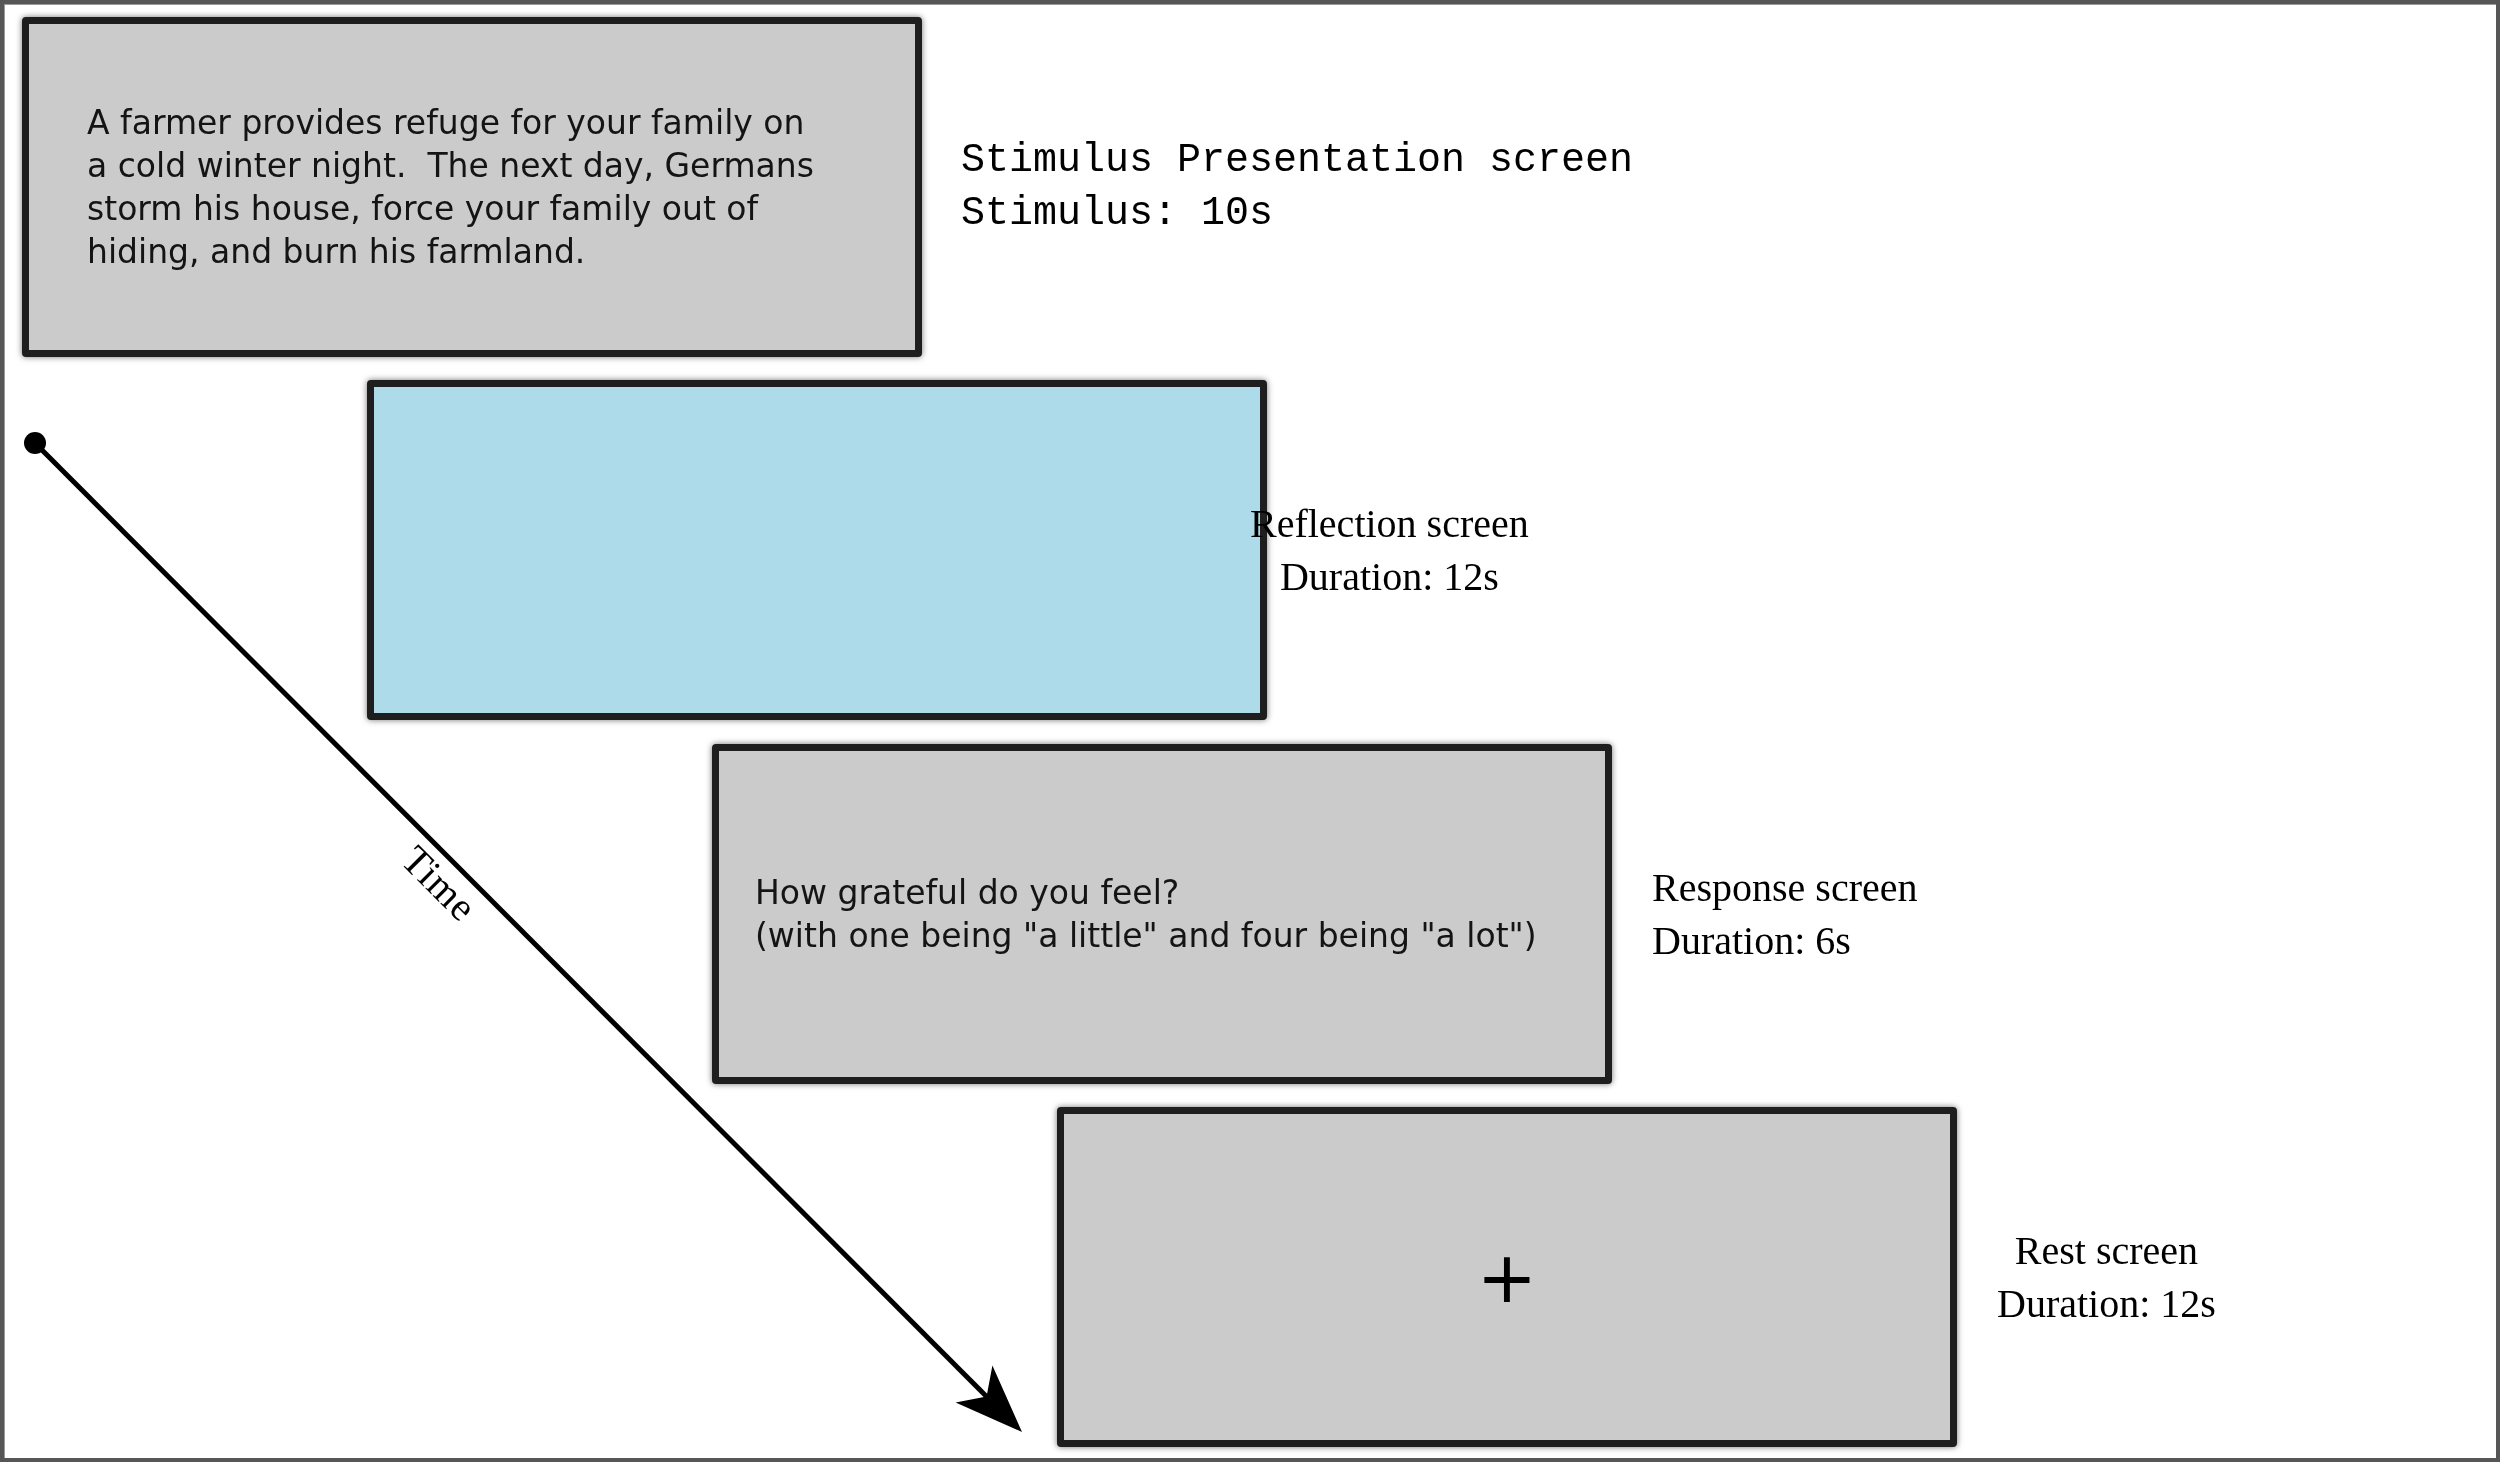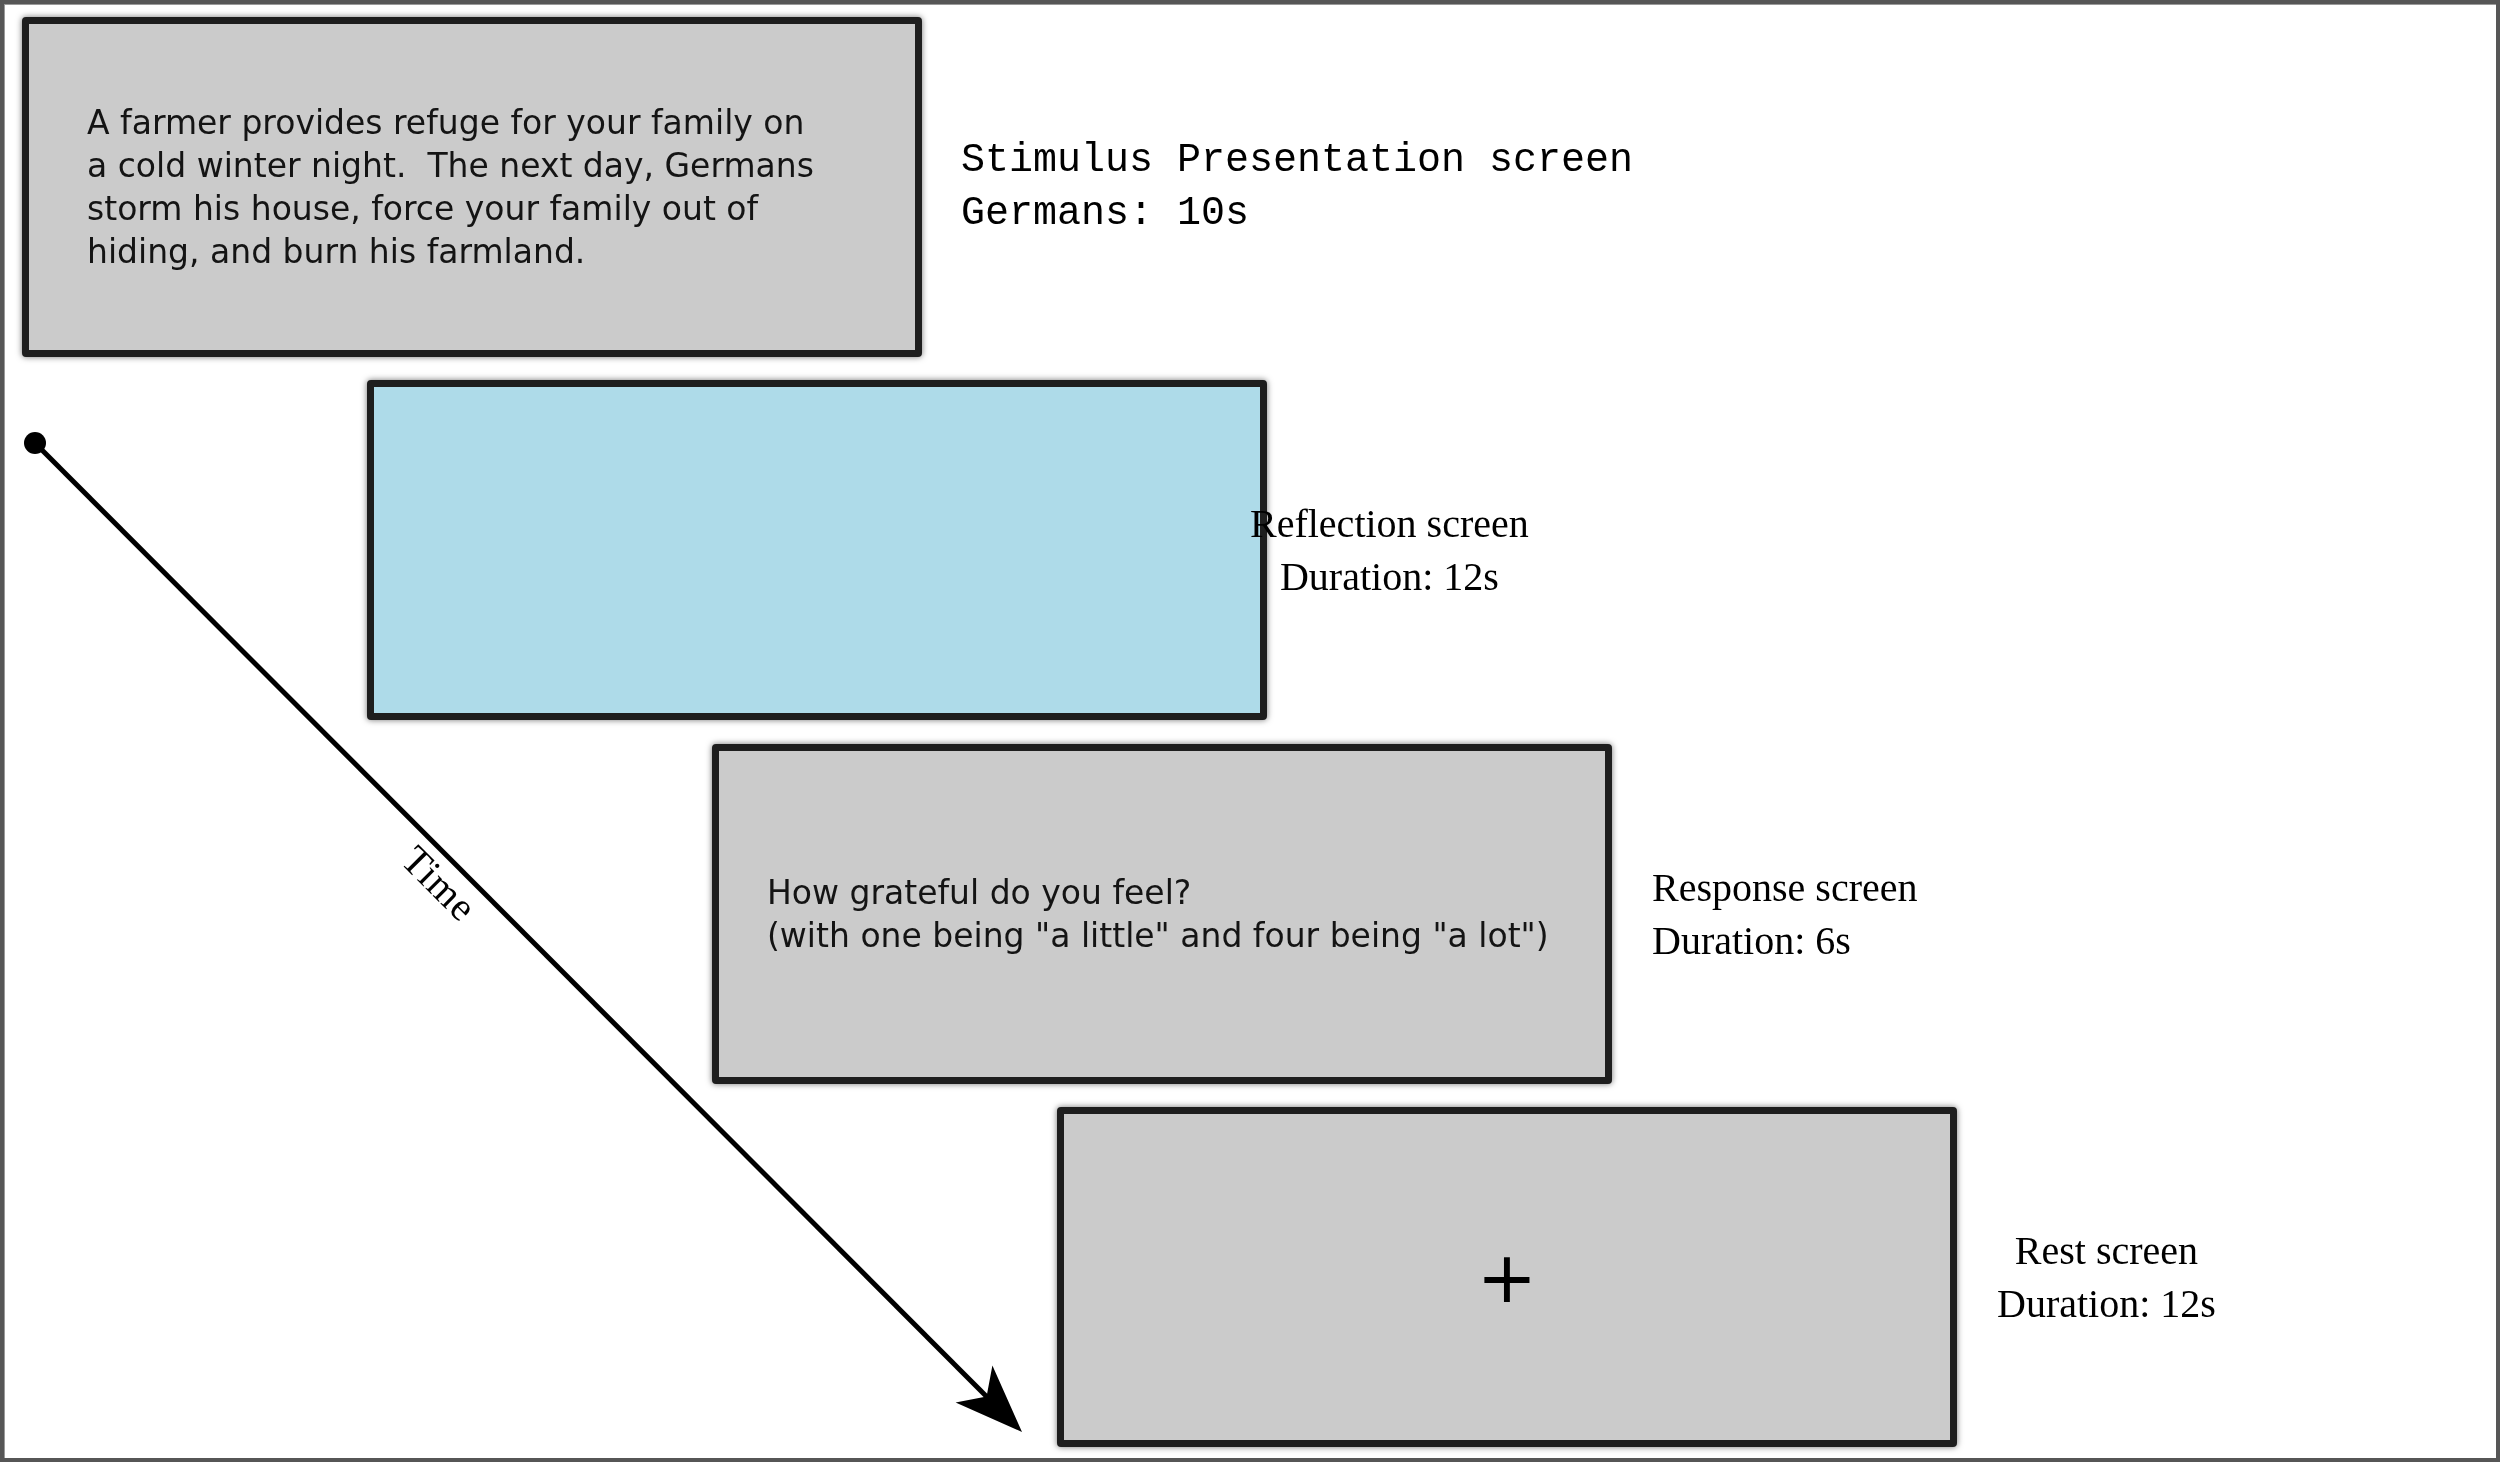--- a/index.html
+++ b/index.html
@@ -47,21 +47,21 @@
   #screen-response   { left: 712px;  top: 744px;  }
   #screen-rest       { left: 1057px; top: 1107px; justify-content: center; }
 
   .screen-text {
     font-size: 33px;
     line-height: 43px;
     color: #141414;
     white-space: pre;
   }
   #screen-stimulus .screen-text { padding-left: 58px; }
-  #screen-response .screen-text { padding-left: 36px; margin-left: 12px; }
+  #screen-response .screen-text { padding-left: 36px; }
 
   .fixation-cross {
     font-size: 72px;
     line-height: 72px;
     color: #000000;
     font-weight: 400;
   }
 
   .screen-label {
     position: absolute;
@@ -96,21 +96,21 @@
   </svg>
 
   <div class="screen" id="screen-stimulus" style="background: rgb(203, 203, 203);">
     <div class="screen-text">A farmer provides refuge for your family on
 a cold winter night.  The next day, Germans
 storm his house, force your family out of
 hiding, and burn his farmland.</div>
   </div>
   <div class="screen-label" id="label-stimulus">
     <div>Stimulus Presentation screen</div>
-    <div>Germans: 10s</div>
+    <div>Stimulus: 10s</div>
   </div>
 
   <div class="screen" id="screen-reflection" style="background: rgb(174, 219, 233);">
     <div class="screen-text"></div>
   </div>
   <div class="screen-label" id="label-reflection">
     <div>Reflection screen</div>
     <div>Duration: 12s</div>
   </div>
 

